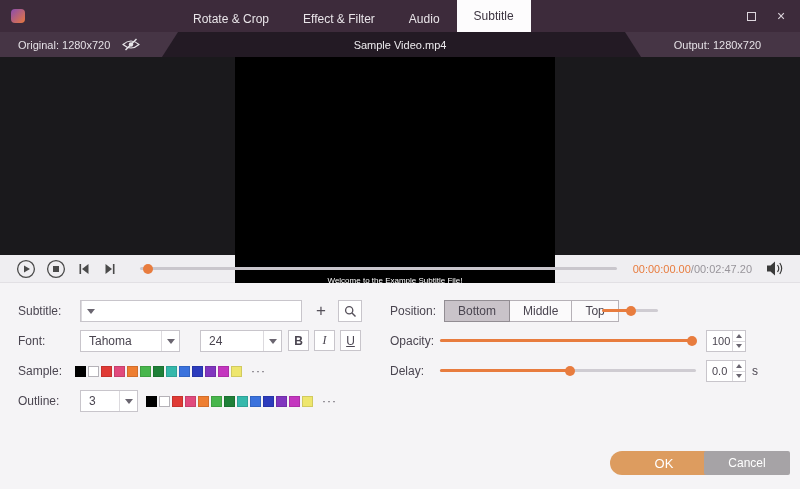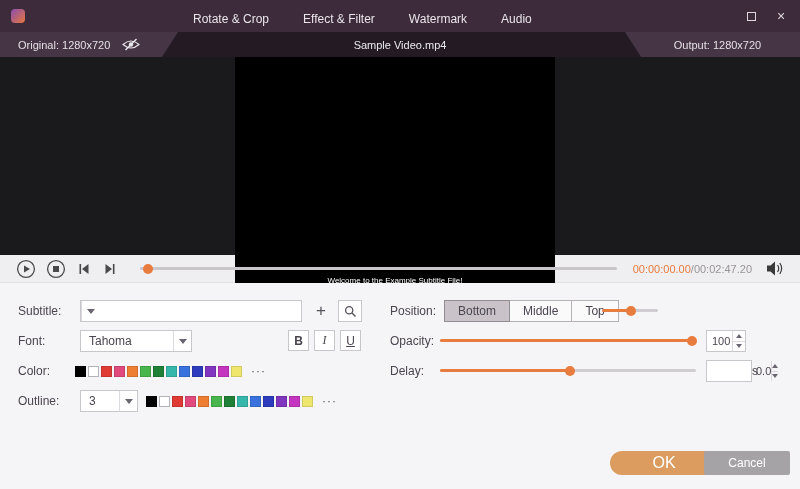--- a/index.html
+++ b/index.html
@@ -67,34 +67,34 @@
   .seg.selected { background:#c9c3c9; border-color:#928d93; z-index:1; }
   .track { position:absolute; height:3px; background:#cfccd2; border-radius:2px; }
   .spin { position:absolute; width:40px; height:22px; border:1px solid #c8c5cb; background:#fff; display:flex; }
   .spin .sval { flex:1; font-size:11px; display:flex; align-items:center; padding-left:5px; color:#4a4550; }
   .spin .arrows { width:13px; border-left:1px solid #dcdade; display:flex; flex-direction:column; }
   .spin .arr { flex:1; display:flex; align-items:center; justify-content:center; cursor:pointer; }
   .spin .arr + .arr { border-top:1px solid #dcdade; }
   .up-tri { width:0; height:0; border-left:3px solid transparent; border-right:3px solid transparent; border-bottom:4px solid #6a6570; }
   .down-tri { width:0; height:0; border-left:3px solid transparent; border-right:3px solid transparent; border-top:4px solid #6a6570; }
   .reset-btn { position:absolute; left:18px; top:139px; width:78px; height:21px; background:#fdfcfd; border:1px solid #a89f98; border-radius:2px; font-size:12px; color:#4a4550; display:flex; align-items:center; justify-content:center; cursor:pointer; }
-  .btn-ok { position:absolute; left:610px; top:168px; width:108px; height:24px; background:#dd9c5f; border-radius:12px; color:#fff; font-size:16px; display:flex; align-items:center; justify-content:center; cursor:pointer; }
+  .btn-ok { position:absolute; left:610px; top:168px; width:108px; height:24px; background:#dd9c5f; border-radius:12px; color:#fff; font-size:13px; display:flex; align-items:center; justify-content:center; cursor:pointer; }
   .btn-cancel { position:absolute; left:704px; top:168px; width:86px; height:24px; background:#a6a3a6; border-radius:2px; color:#fff; font-size:12px; display:flex; align-items:center; justify-content:center; cursor:pointer; }
   .unit { position:absolute; font-size:12px; color:#4a4550; line-height:22px; }
 </style>
 </head>
 <body>
 
 <div class="titlebar">
   <div class="app-logo"></div>
   <div class="tabs">
     <div class="tab">Rotate &amp; Crop</div>
     <div class="tab">Effect &amp; Filter</div>
-    <div class="tab">Watermark</div>
     <div class="tab">Audio</div>
+    <div class="tab active">Subtitle</div>
   </div>
   <div class="win-controls">
     <div class="win-btn">
         <span class="max-glyph"></span>
       </div>
     <div class="win-btn">
         <span>×</span>
       </div>
   </div>
 </div>
@@ -183,22 +183,28 @@
     <span class="seg selected">Bottom</span>
     <span class="seg">Middle</span>
     <span class="seg">Top</span>
   </div>
   <div class="track" style="left:602px; top:26px; width:56px;">
     <span class="fill" style="width:28px;"></span>
     <span class="thumb" style="left:24px;"></span>
   </div>
 
   <span class="flabel" style="left:18px; top:47px;">Font:</span>
-  <div class="dd" style="left:80px; top:47px; width:112px;">
+  <div class="dd" style="left:80px; top:47px; width:100px;">
     <span class="val">Tahoma</span>
+    <span class="chev-box">
+        <span class="chev"></span>
+      </span>
+  </div>
+  <div class="dd" style="left:200px; top:47px; width:82px;">
+    <span class="val">24</span>
     <span class="chev-box">
         <span class="chev"></span>
       </span>
   </div>
   <span class="fmt b" style="left:288px; top:47px;">B</span>
   <span class="fmt i" style="left:314px; top:47px;">I</span>
   <span class="fmt u" style="left:340px; top:47px;">U</span>
 
   <span class="flabel" style="left:390px; top:47px;">Opacity:</span>
   <div class="track" style="left:440px; top:56px; width:256px;">
@@ -210,21 +216,21 @@
     <span class="arrows">
       <span class="arr">
           <span class="up-tri"></span>
         </span>
       <span class="arr">
           <span class="down-tri"></span>
         </span>
     </span>
   </div>
 
-  <span class="flabel" style="left:18px; top:77px;">Color:</span>
+  <span class="flabel" style="left:18px; top:77px;">Sample:</span>
   <div class="swatch-row" style="left:75px; top:77px;">
       <span class="swatch" style="background: rgb(0, 0, 0);"></span>
       <span class="swatch white" style="background: rgb(255, 255, 255);"></span>
       <span class="swatch" style="background: rgb(224, 58, 53);"></span>
       <span class="swatch" style="background: rgb(225, 74, 125);"></span>
       <span class="swatch" style="background: rgb(238, 126, 49);"></span>
       <span class="swatch" style="background: rgb(72, 182, 76);"></span>
       <span class="swatch" style="background: rgb(31, 128, 56);"></span>
       <span class="swatch" style="background: rgb(53, 184, 171);"></span>
       <span class="swatch" style="background: rgb(58, 114, 221);"></span>
@@ -233,21 +239,21 @@
       <span class="swatch" style="background: rgb(196, 54, 191);"></span>
       <span class="swatch" style="background: rgb(238, 230, 109);"></span>
     </div>
   <span class="flabel more-dots" style="left:248px; top:77px;">···</span>
 
   <span class="flabel" style="left:390px; top:77px;">Delay:</span>
   <div class="track" style="left:440px; top:86px; width:256px;">
     <span class="fill" style="width:130px;"></span>
     <span class="thumb" style="left:125px;"></span>
   </div>
-  <div class="spin" style="left:706px; top:77px;padding-left:44px;">
+  <div class="spin" style="left:706px; top:77px;">
     <span class="sval">0.0</span>
     <span class="arrows">
       <span class="arr">
           <span class="up-tri"></span>
         </span>
       <span class="arr">
           <span class="down-tri"></span>
         </span>
     </span>
   </div>

